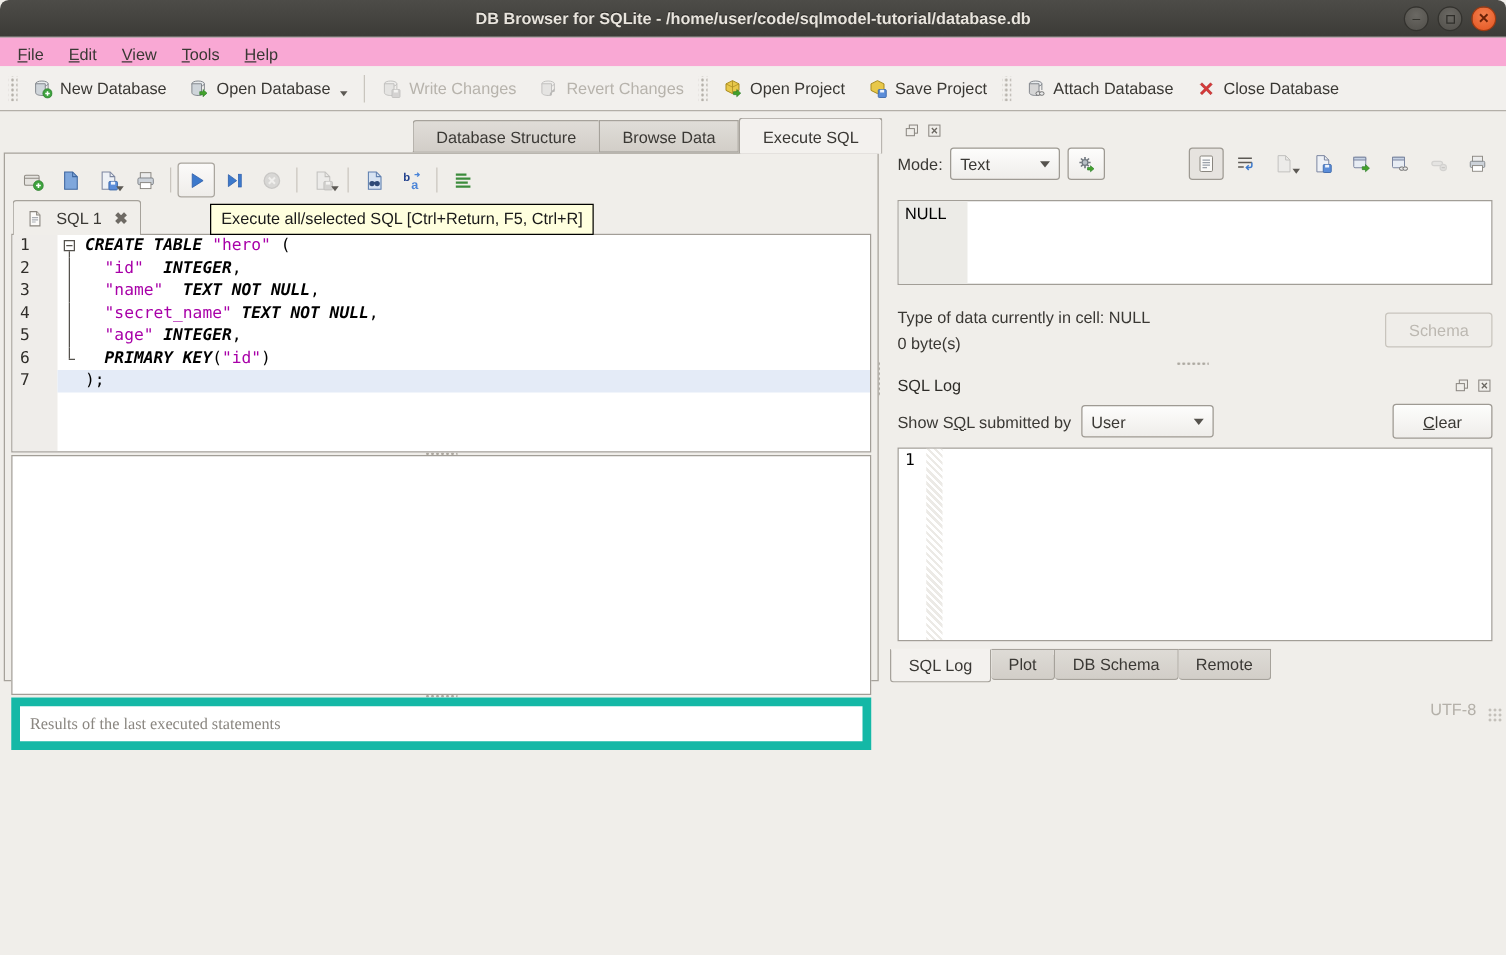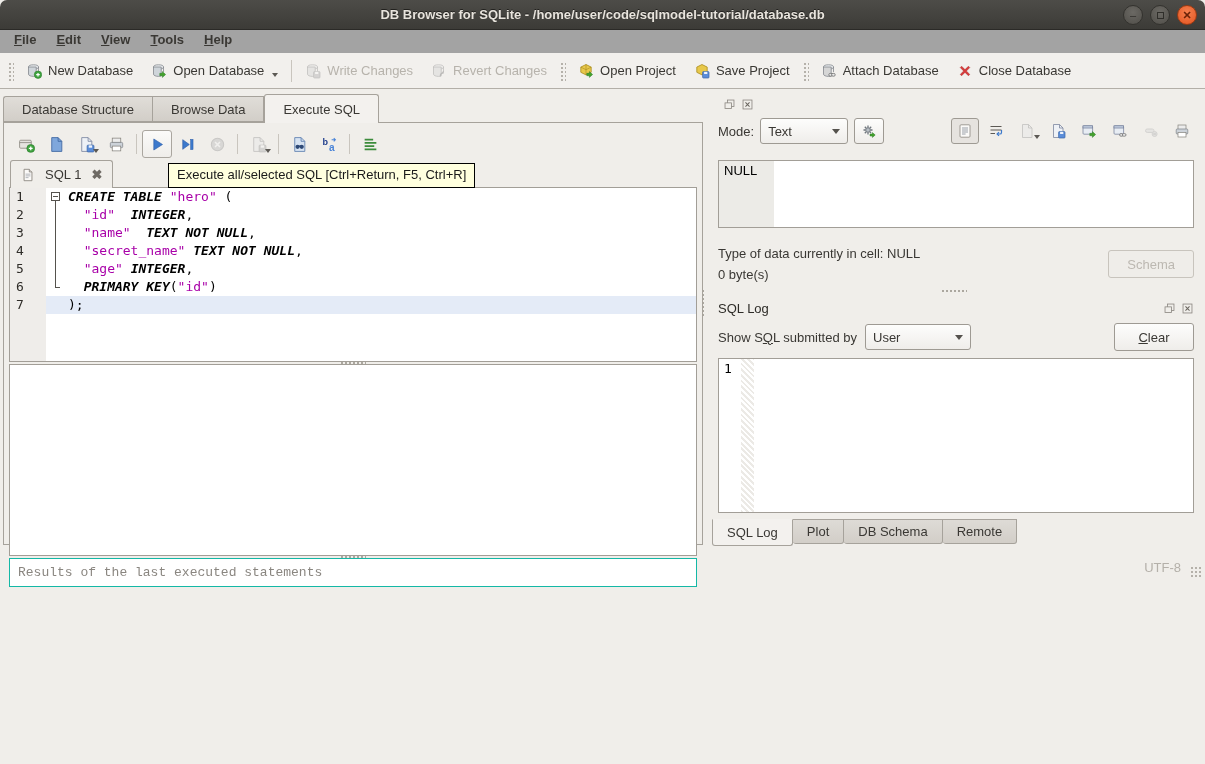--- a/index.html
+++ b/index.html
@@ -30,21 +30,21 @@
     width:20px; height:20px; border-radius:50%;
     background: radial-gradient(circle at 50% 35%, #6b6964, #504e49);
     border:1px solid #33322e;
     color:#2f2e2a; display:flex; align-items:center; justify-content:center;
     font-size:11px; line-height:1; cursor:default;
   }
   .win-btn.close { background: radial-gradient(circle at 50% 35%, #f4804f, #e35420); border-color:#9c3a12; color:#6b2207; font-weight:bold; }
   .win-btn .sq { width:7px; height:7px; border:1.5px solid #2f2e2a; display:block; }
 
   
-  .menubar { height:23px; flex:0 0 23px; background:#a3a3a3; display:flex; align-items:flex-start; padding-left:4px;font-weight:bold; }
+  .menubar { height:23px; flex:0 0 23px; background:#f9a8d4; display:flex; align-items:flex-end; padding-left:4px; }
   .menu-item { padding:2px 10px; cursor:default; }
   .menu-item u { text-decoration:underline; }
 
   
   .toolbar {
     height:36px; flex:0 0 36px; background:#f2f0ed;
     border-bottom:1px solid #b3afa8;
     display:flex; align-items:center; padding:0 4px;
   }
   .tb-item { display:flex; align-items:center; gap:6px; padding:5px 9px; border-radius:3px; white-space:nowrap; }
@@ -56,21 +56,21 @@
     background-image: radial-gradient(circle, #b5b1aa 1px, transparent 1.2px);
     background-size:4px 4px; background-position:1px 1px; }
   .dd-sub { width:0; height:0; border-left:3.5px solid transparent; border-right:3.5px solid transparent; border-top:4px solid #5c5954; margin-left:2px; align-self:flex-end; margin-bottom:2px;}
 
   
   .workspace { flex:1 1 auto; display:flex; min-height:0; }
   .left-area { width:706px; flex:0 0 706px; display:flex; flex-direction:column; padding-top:4px; min-height:0;}
   .right-area { flex:1; display:flex; flex-direction:column; padding:4px 9px 4px 6px; min-width:0; position:relative;}
 
   
-  .main-tabs { display:flex; align-items:flex-end; height:29px; padding-left:3px; position:relative; z-index:2; }
+  .main-tabs { display:flex; align-items:flex-end; height:29px; padding-left:3px; position:relative; z-index:2;justify-content:flex-end; }
   .mtab {
     height:26px; display:flex; align-items:center; padding:0 18px;
     background:linear-gradient(#e0ddd8,#d2cec8);
     border:1px solid #a6a29b; border-right:none;
     cursor:default;
   }
   .mtab:first-child { border-top-left-radius:3px; }
   .mtab.last-inactive { border-right:1px solid #a6a29b; }
   .mtab.active {
     height:29px; background:#f3f1ee; border:1px solid #a6a29b; border-bottom:none;
@@ -118,22 +118,22 @@
   .fold .box { position:absolute; left:2px; top:4px; width:9px; height:9px; border:1px solid #55524d; background:#fff; }
   .fold .box::after { content:""; position:absolute; left:1px; top:3px; width:5px; height:1px; background:#55524d; }
   .fold .vline { position:absolute; left:6px; top:0; bottom:0; width:1px; background:#55524d; }
   .fold .vline.half { bottom:9px; }
   .fold .corner { position:absolute; left:6px; top:9px; width:5px; height:1px; background:#55524d; }
 
   .h-splitter { height:5px; display:flex; align-items:center; justify-content:center; }
   .h-splitter .dots { width:26px; height:2px;
      background-image:radial-gradient(circle,#aba79f 1px, transparent 1.1px); background-size:4px 2px; }
   .grid-pane { flex:0 0 192px; border:1px solid #a29e97; background:#fff; }
-  .results-pane { flex:1; border:1px solid #14b8a6; background:#fff; padding:6px 8px;
-    font-family:Liberation Mono, monospace; color:#8a8680; font-size:13px; }
+  .results-pane { flex:1; border:7px solid #14b8a6; background:#fff; padding:6px 8px;
+    font-family:Liberation Serif, serif; color:#8a8680; font-size:13px; }
 
   
   .tooltip {
     position:absolute; left:168px; top:163px; height:25px;
     background:#ffffde; border:1px solid #000; padding:3px 8px;
     font-size:13px; color:#1a1a1a; white-space:nowrap; z-index:50;
   }
 
   
   .v-handle { position:absolute; left:-4px; top:200px; width:2px; height:28px;

